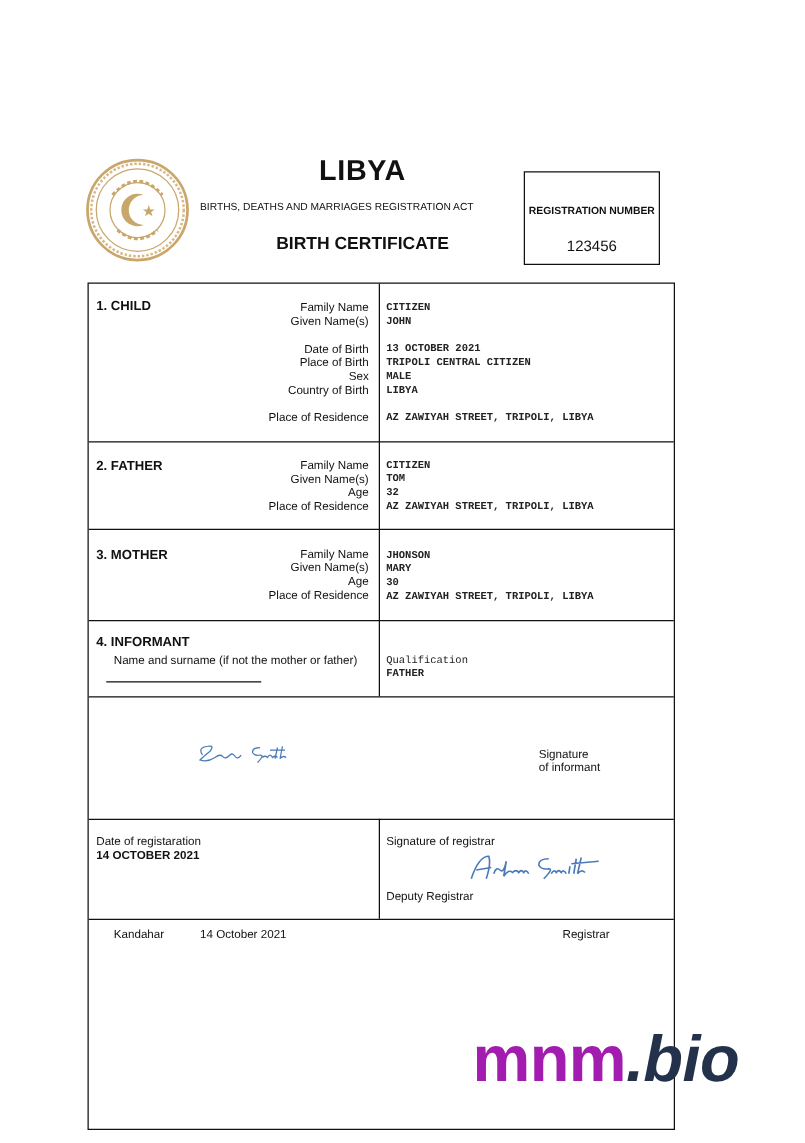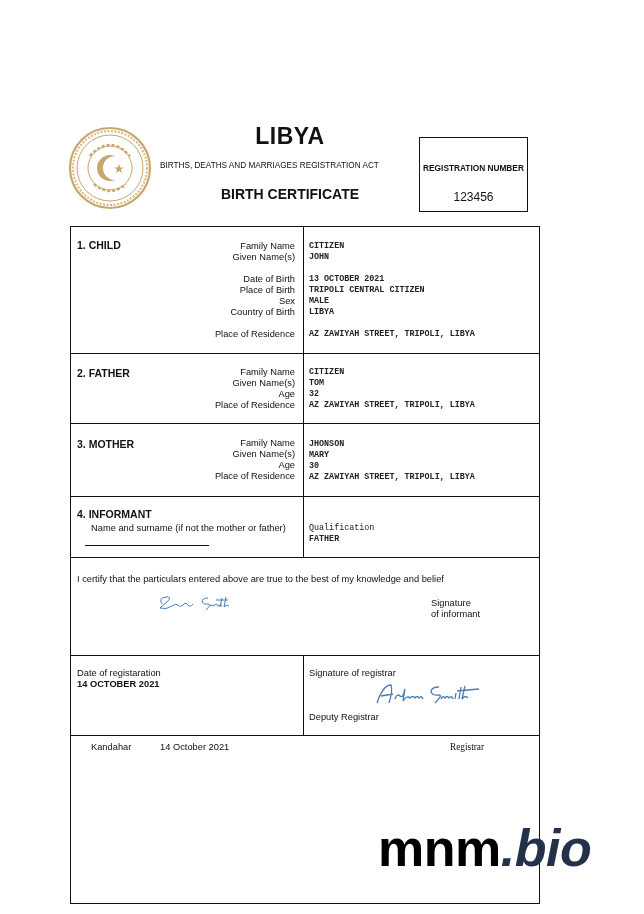--- a/index.html
+++ b/index.html
@@ -28,21 +28,21 @@
   .val-col { position: absolute; left: 238px; font-family: "Liberation Mono", monospace; font-weight: bold; font-size: 8.4px; line-height: 11px; color: #222; }
 
   .cert-text { position: absolute; left: 6px; top: 347px; font-size: 9.3px; }
   .sig-eva { position: absolute; left: 85px; top: 365px; }
   .sig-inf-lbl { position: absolute; left: 360px; top: 371px; font-size: 9.3px; line-height: 11px; }
 
   .small { font-size: 9.3px; }
   .bold { font-weight: bold; }
 
   .watermark { left: 378px; top: 818px; font-size: 52px; font-weight: bold; letter-spacing: -0.5px; }
-  .wm-a { color: #000000; }
+  .wm-a { color: #a21caf; }
   .wm-b { color: #23324a; font-style: italic; }
 </style>
 </head>
 <body>
 
 <div class="abs seal">
   <svg width="84" height="84" viewBox="0 0 84 84">
     <circle cx="42" cy="42" r="40" fill="none" stroke="#c9a66b" stroke-width="2.2"></circle>
     <circle cx="42" cy="42" r="37" fill="none" stroke="#d7b985" stroke-width="2" stroke-dasharray="2 1.5"></circle>
     <circle cx="42" cy="42" r="33" fill="none" stroke="#c9a66b" stroke-width="1"></circle>
@@ -128,21 +128,20 @@
   </div>
 
   <div class="sec-title" style="top:281px">4. INFORMANT</div>
   <div class="abs small" style="left:20px; top:296px;">Name and surname (if not the mother or father)</div>
   <div class="abs" style="left:14px; top:318px; width:124px; border-top:1px solid #111;"></div>
   <div class="val-col" style="top:296px">
     <div style="font-weight:normal">Qualification</div>
     <div>FATHER</div>
   </div>
 
-  <div class="cert-text">I certify that the particulars entered above are true to the best of my knowledge and belief</div>
   <div class="sig-eva">
     <svg width="80" height="22" viewBox="0 0 80 22">
       <path d="M6 12 Q 2 6 10 5 Q 16 4 12 9 Q 6 14 4 16 Q 10 18 16 14 Q 20 11 22 13 Q 24 16 28 12 Q 30 10 32 13 Q 34 16 37 12" fill="none" stroke="#4a7ab8" stroke-width="1"></path>
       <path d="M52 6 Q 46 6 46 10 Q 48 13 52 12 Q 56 12 50 18 M 54 14 Q 56 12 58 14 Q 60 10 62 14 Q 64 12 66 14 M 66 6 L 64 15 M 70 5 L 68 15 Q 70 12 73 14 M 60 8 L 72 8" fill="none" stroke="#4a7ab8" stroke-width="1"></path>
     </svg>
   </div>
   <div class="sig-inf-lbl">
     <div>Signature</div>
     <div>of informant</div>
   </div>
@@ -154,18 +153,18 @@
   <div class="abs" style="left:302px; top:454px;">
     <svg width="110" height="26" viewBox="0 0 110 26">
       <path d="M4 22 Q 10 4 18 4 Q 20 10 16 22 M 8 15 L 20 13 M 22 18 Q 24 12 27 15 Q 30 18 32 8 L 30 20 Q 34 14 37 17 Q 40 14 42 17 Q 44 14 46 17 Q 48 14 50 18" fill="none" stroke="#4a7ab8" stroke-width="1.3"></path>
       <path d="M66 6 Q 58 6 58 11 Q 60 15 66 14 Q 70 14 62 22 M 68 18 Q 70 14 72 17 Q 74 14 76 17 Q 78 14 80 18 M 83 12 L 82 18 M 88 6 L 86 18 M 84 10 L 106 8 M 92 5 L 89 18 Q 92 14 95 17" fill="none" stroke="#4a7ab8" stroke-width="1.3"></path>
     </svg>
   </div>
   <div class="abs small" style="left:238px; top:485px;">Deputy Registrar</div>
 
   <div class="abs small" style="left:20px; top:515px;">Kandahar</div>
   <div class="abs small" style="left:89px; top:515px;">14 October 2021</div>
-  <div class="abs small" style="left:379px; top:515px;font-family:Liberation Serif, serif;">Registrar</div>
+  <div class="abs small" style="left:379px; top:515px;">Registrar</div>
 </div>
 
 <div class="abs watermark">
   <span class="wm-a">mnm</span><span class="wm-b">.bio</span>
 </div>
 
 </body></html>

